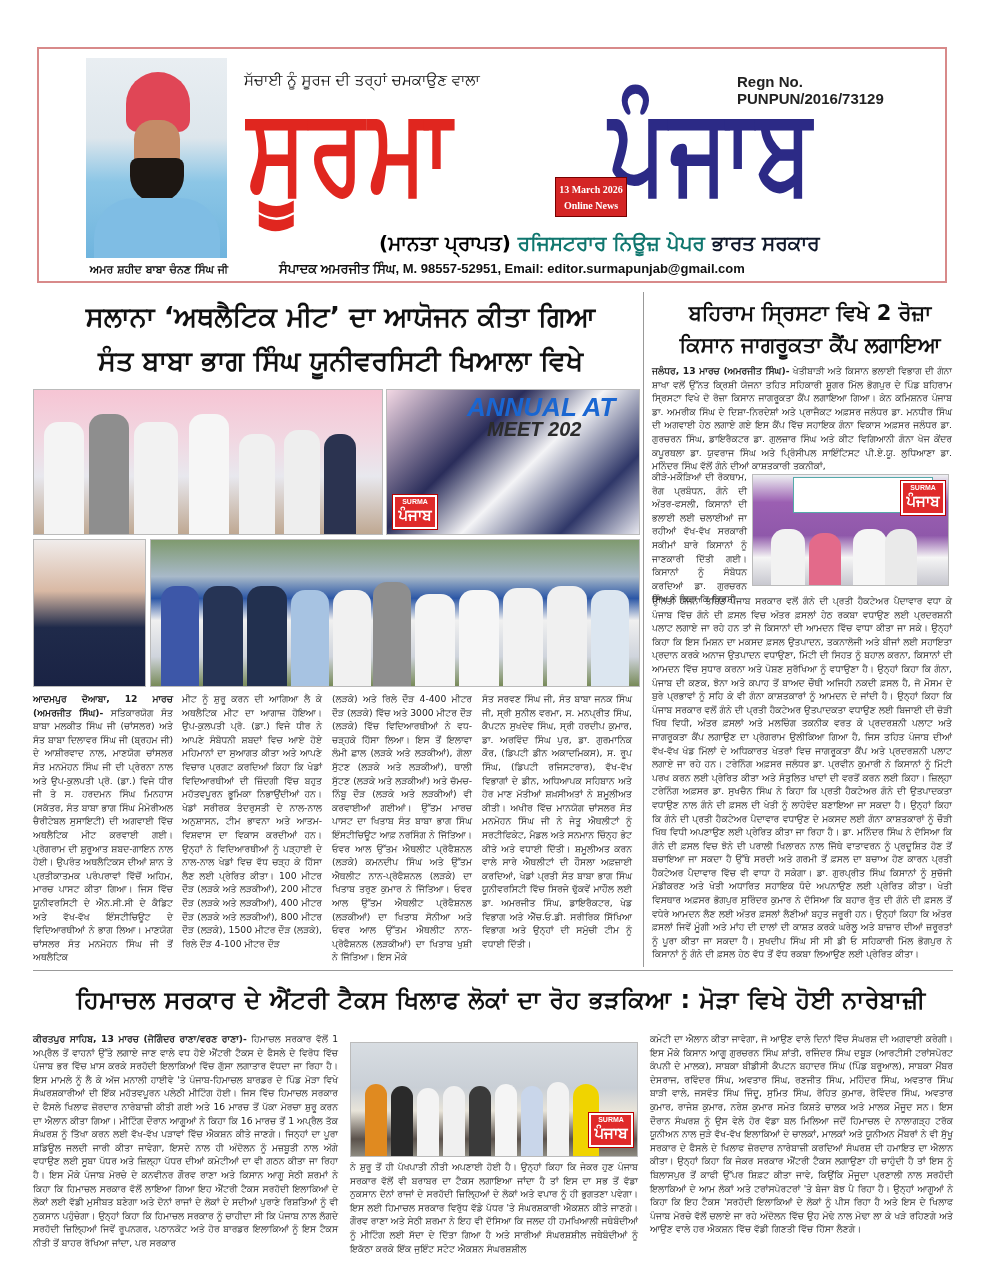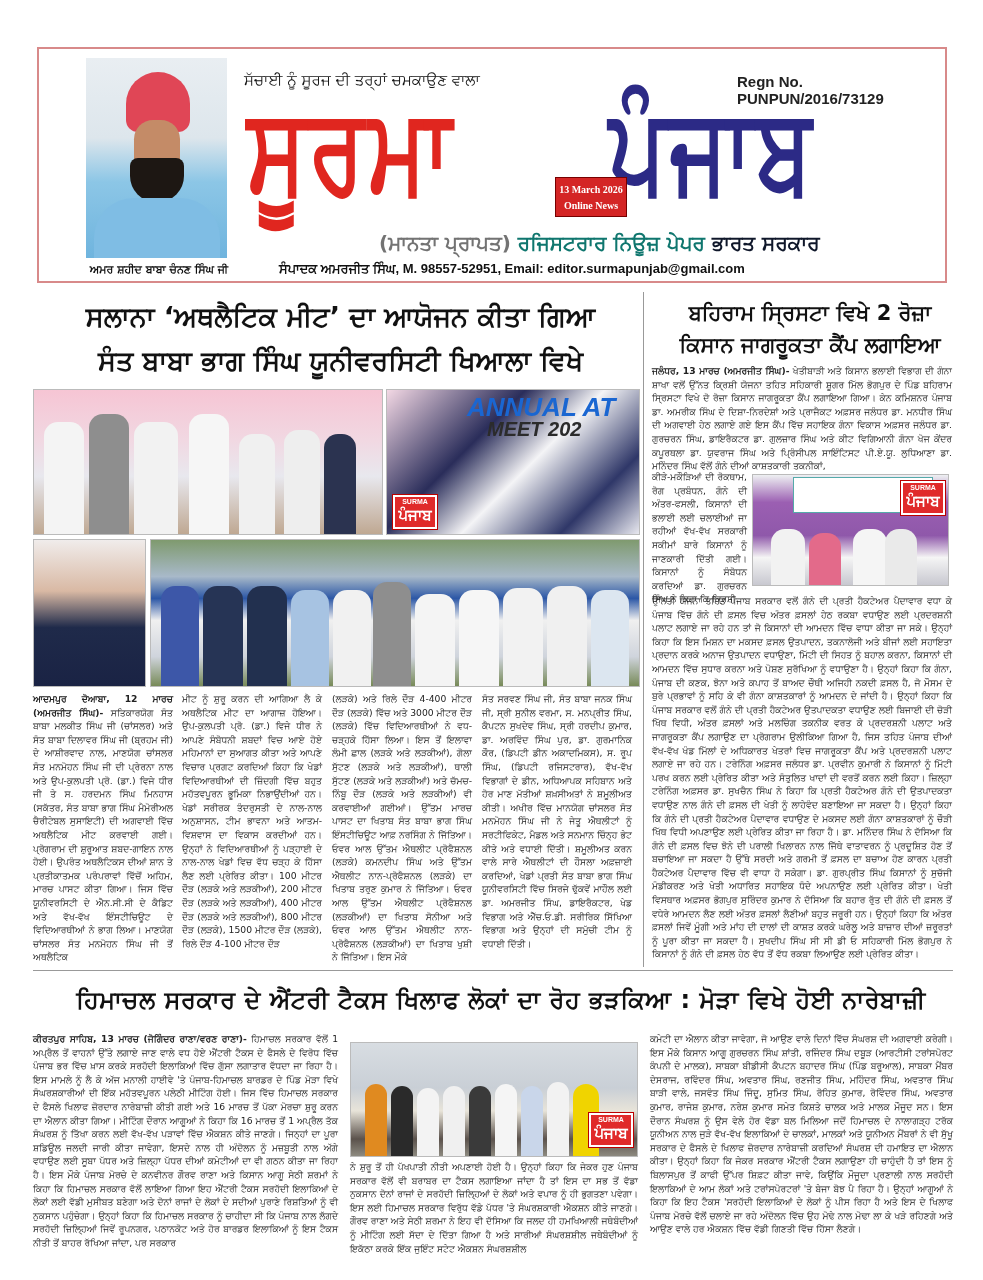--- a/index.html
+++ b/index.html
@@ -10,21 +10,21 @@
   .portrait .face{position:absolute;left:48px;top:62px;width:46px;height:70px;background:#c48b67;border-radius:20px 20px 24px 24px}
   .portrait .beard{position:absolute;left:44px;top:100px;width:54px;height:44px;background:#1d1713;border-radius:8px 8px 26px 26px}
   .portrait .shirt{position:absolute;left:8px;top:140px;width:126px;height:70px;background:#7fbde4;border-radius:40px 40px 0 0}
   .portrait-caption{position:absolute;left:30px;top:214px;width:180px;font-size:11px;font-weight:bold;text-align:center}
   .tagline{position:absolute;left:205px;top:22px;font-size:15px;font-weight:normal;color:#111}
   .regn{position:absolute;left:698px;top:24px;font-family:"Liberation Sans",sans-serif;font-size:15px;font-weight:bold;color:#222}
   .title-red{position:absolute;left:208px;top:42px;font-size:88px;font-weight:bold;color:#e0261f;line-height:1;letter-spacing:4px;transform:scaleY(1.35);transform-origin:top left}
   .title-blue{position:absolute;left:570px;top:42px;font-size:88px;font-weight:bold;color:#2c2a86;line-height:1;letter-spacing:4px;transform:scaleY(1.35);transform-origin:top left}
   .datebox{position:absolute;left:516px;top:128px;width:72px;height:40px;background:#d42525;color:#fff;font-family:"Liberation Serif",serif;font-size:10px;font-weight:bold;text-align:center;line-height:16px;padding-top:4px;border:1px solid #700}
   .subline{position:absolute;left:340px;top:182px;font-size:20px;font-weight:bold}
-  .subline .a{color:#737373}.subline .b{color:#0f766e}.subline .c{color:#0f172a}
+  .subline .a{color:#000000}.subline .b{color:#0f766e}.subline .c{color:#0f172a}
   .editor{position:absolute;left:240px;top:212px;font-family:"Liberation Sans",sans-serif;font-size:13px;font-weight:bold;color:#111}
   .h1{position:absolute;left:48px;top:295px;width:585px;text-align:center;font-size:27px;font-weight:bold;line-height:44px}
   .h2{position:absolute;left:650px;top:297px;width:320px;text-align:center;font-size:21px;font-weight:bold;line-height:32px}
   .photo{position:absolute;overflow:hidden;border:1px solid #bbb}
   .p1{left:33px;top:389px;width:350px;height:146px;background:linear-gradient(180deg,#f6c5d4 0%,#f1d8e2 35%,#e8e8ee 60%,#bfa892 100%)}
   .p2{left:386px;top:389px;width:254px;height:146px;background:linear-gradient(135deg,#f3d8e4 0%,#2a2d5a 35%,#f4f4f6 55%,#2f3768 80%,#e8e8ef 100%)}
   .p3{left:33px;top:539px;width:113px;height:148px;background:linear-gradient(180deg,#f0eceb 0%,#d9b9a4 35%,#1f2a4a 60%,#1a2344 100%)}
   .p4{left:150px;top:539px;width:490px;height:148px;background:linear-gradient(180deg,#7f9a6e 0%,#a8b9c9 25%,#2c57a6 40%,#f0f0f0 55%,#cfd4dc 80%,#778a58 100%)}
   .p5{left:752px;top:474px;width:197px;height:112px;background:linear-gradient(180deg,#eef0f2 0%,#9b5fb2 25%,#8f58aa 55%,#f5f5f5 75%,#c8c8d0 100%)}
   .p6{left:350px;top:1042px;width:288px;height:115px;background:linear-gradient(180deg,#d8dde2 0%,#c9cfd6 40%,#e8e4d9 60%,#5b524c 85%,#8d8a80 100%)}

